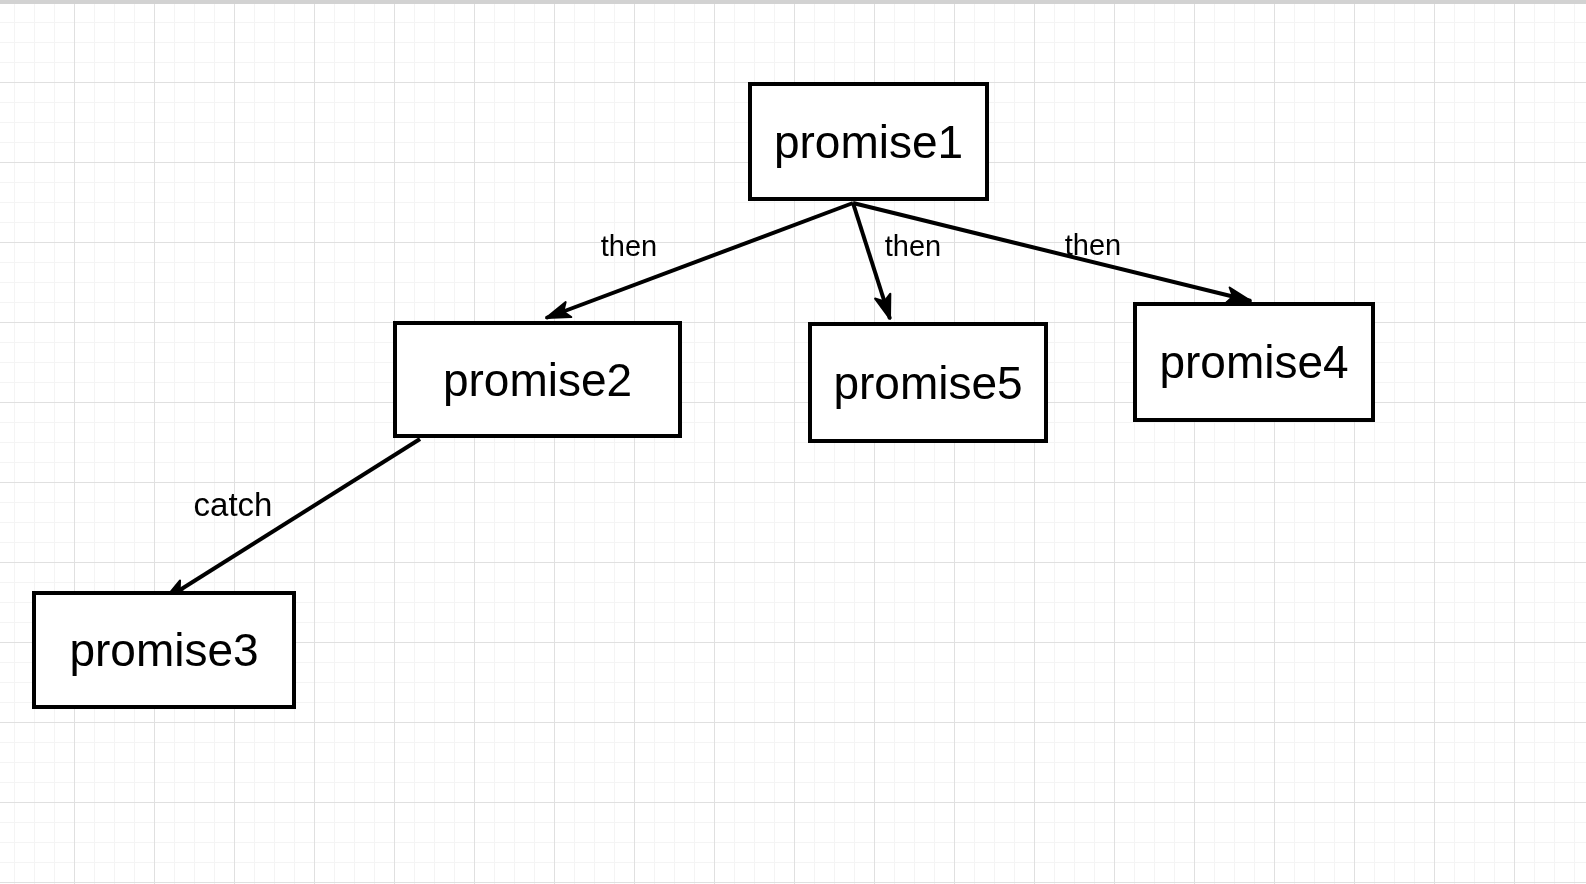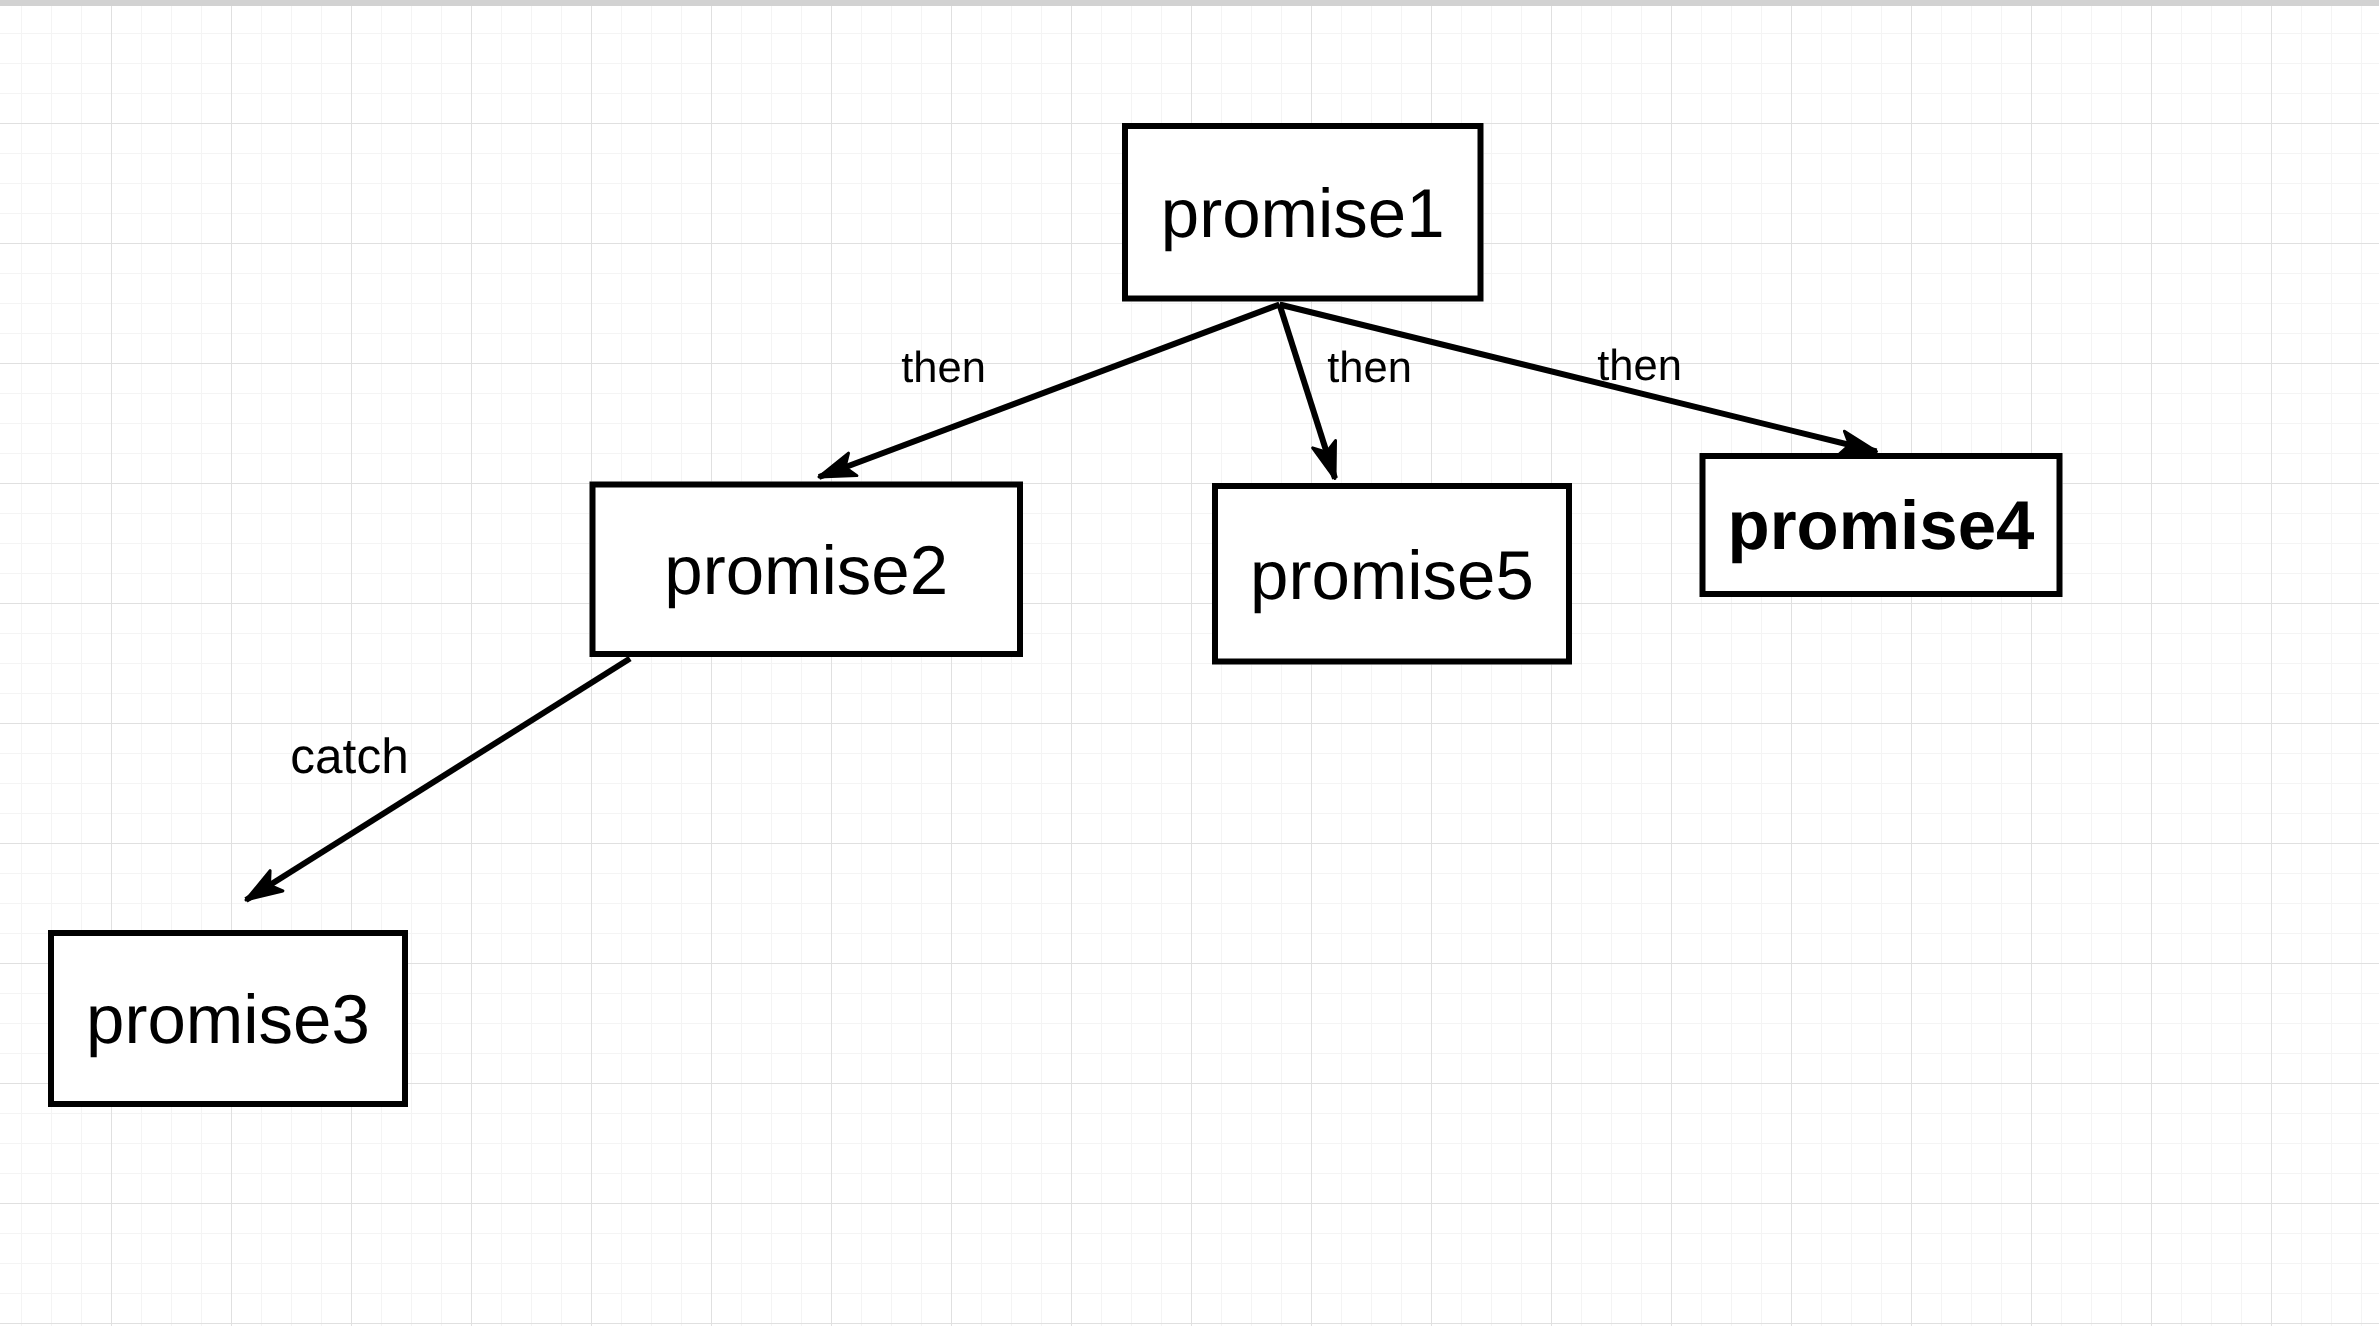--- a/index.html
+++ b/index.html
@@ -53,22 +53,22 @@
     justify-content: center;
     color: #000000;
     font-size: 46px;
     line-height: 1;
     z-index: 2;
     white-space: nowrap;
   }
   #node-promise1 { left: 733px;  top: 82px;  width: 241px; height: 119px; margin-left: 15px; }
   #node-promise2 { left: 393px;  top: 321px; width: 289px; height: 117px; }
   #node-promise5 { left: 793px;  top: 322px; width: 240px; height: 121px; margin-left: 15px; }
-  #node-promise4 { left: 1133px; top: 302px; width: 242px; height: 96px; font-weight: bold; }
-  #node-promise3 { left: 32px;   top: 620px; width: 240px; height: 118px; text-align: right; }
+  #node-promise4 { left: 1133px; top: 302px; width: 242px; height: 120px; }
+  #node-promise3 { left: 32px;   top: 591px; width: 264px; height: 118px; text-align: right; }
 
   .edge-label {
     position: absolute;
     transform: translate(-50%, -50%);
     color: #000000;
     font-size: 29px;
     line-height: 1;
     white-space: nowrap;
     z-index: 3;
   }

